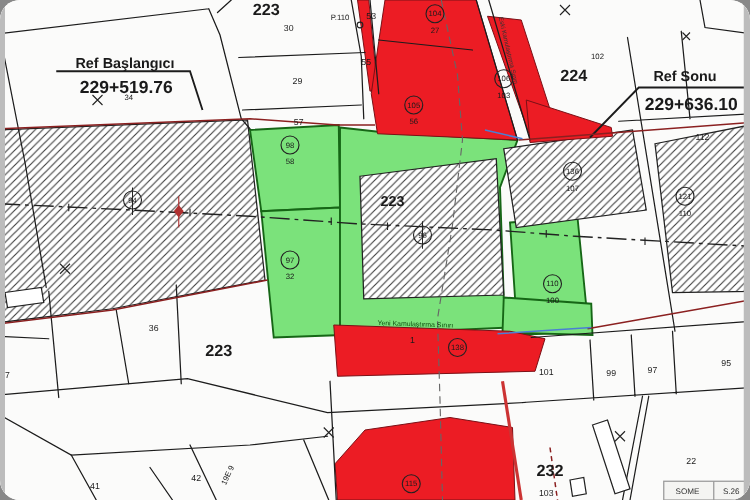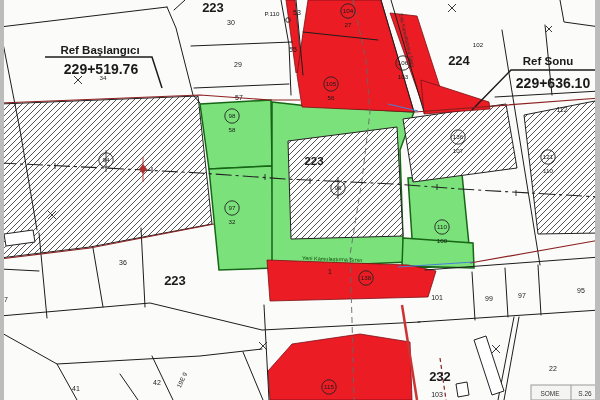--- a/index.html
+++ b/index.html
@@ -1,16 +1,16 @@
 <!DOCTYPE html>
 <html><head>
 <meta charset="utf-8">
 <style>
   html,body{margin:0;padding:0;background:#888;}
-  #stage{width:600px;height:400px;position:relative;overflow:hidden;background:#fbfbfa;}
+  #stage{width:600px;height:400px;position:relative;overflow:hidden;background:#fbfbfa;border-radius:16px;}
   svg{display:block;}
   text{font-family:"Liberation Sans","DejaVu Sans",sans-serif;fill:#1a1a1a;}
   .lb7{font-size:7px;text-anchor:middle;}
   .lb6{font-size:6.2px;text-anchor:middle;}
   .lbB{font-size:13px;font-weight:bold;text-anchor:middle;}
   .lbB2{font-size:11.5px;font-weight:bold;text-anchor:middle;}
   .refL{font-size:11.5px;text-anchor:middle;font-weight:bold;}
   .refV{font-size:14px;font-weight:bold;text-anchor:middle;}
   .stn{font-size:6.2px;text-anchor:middle;}
   .sts{font-size:6.2px;text-anchor:middle;}

